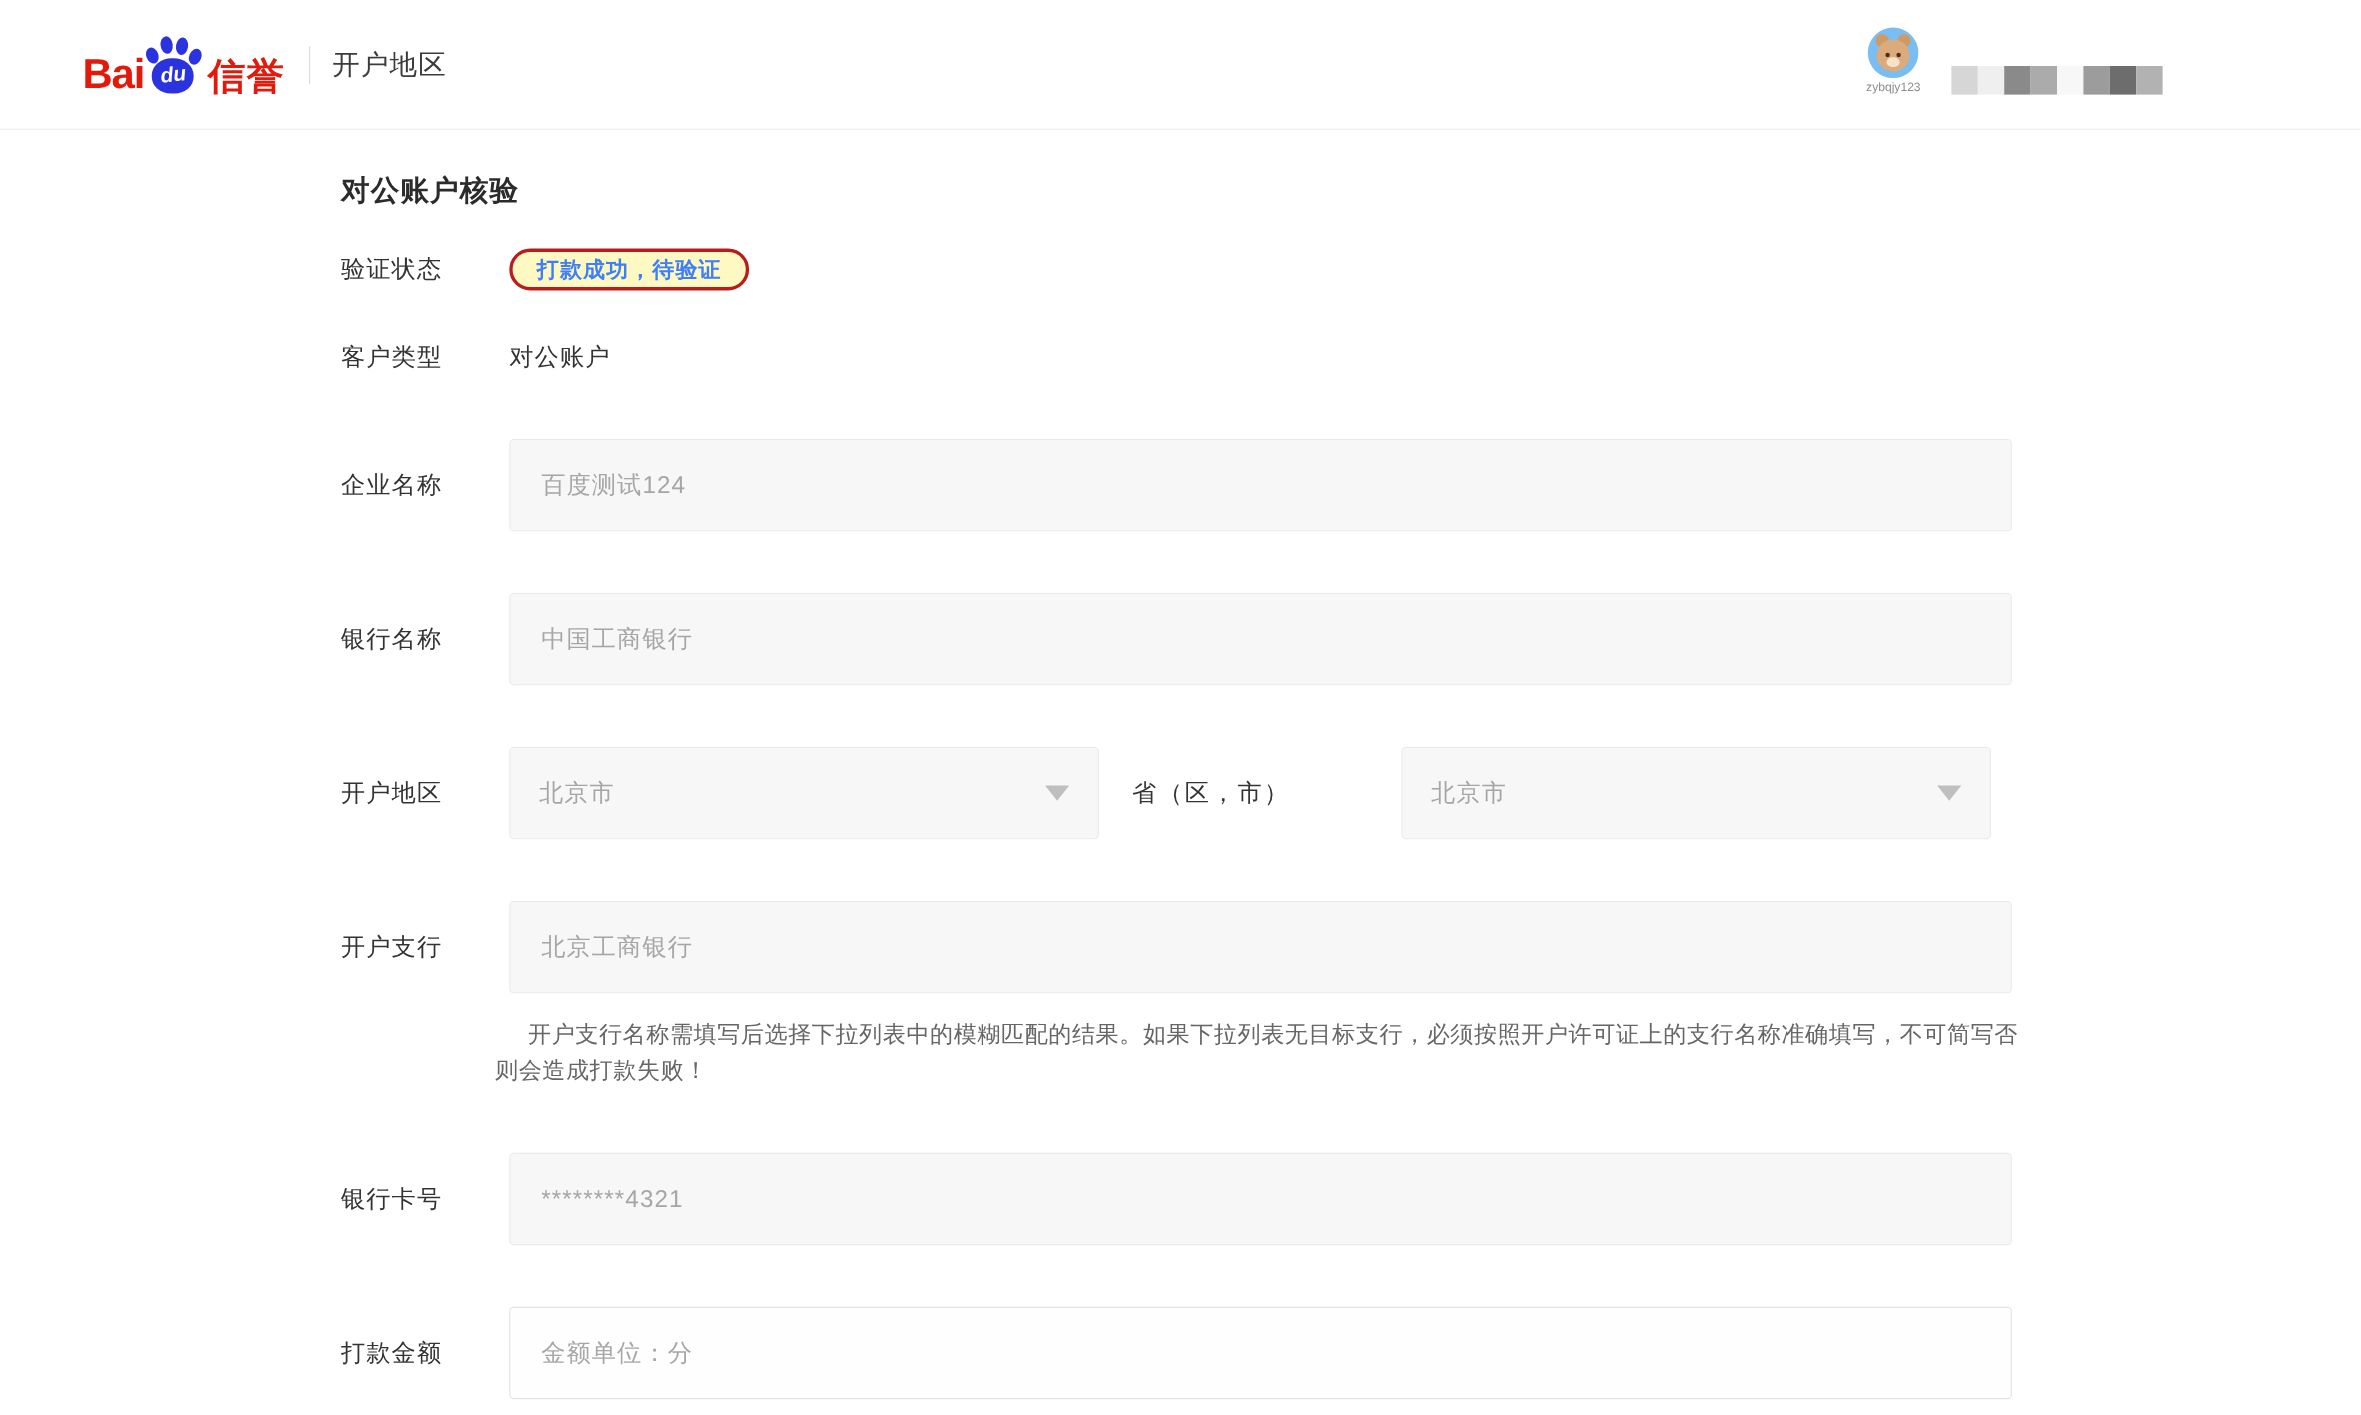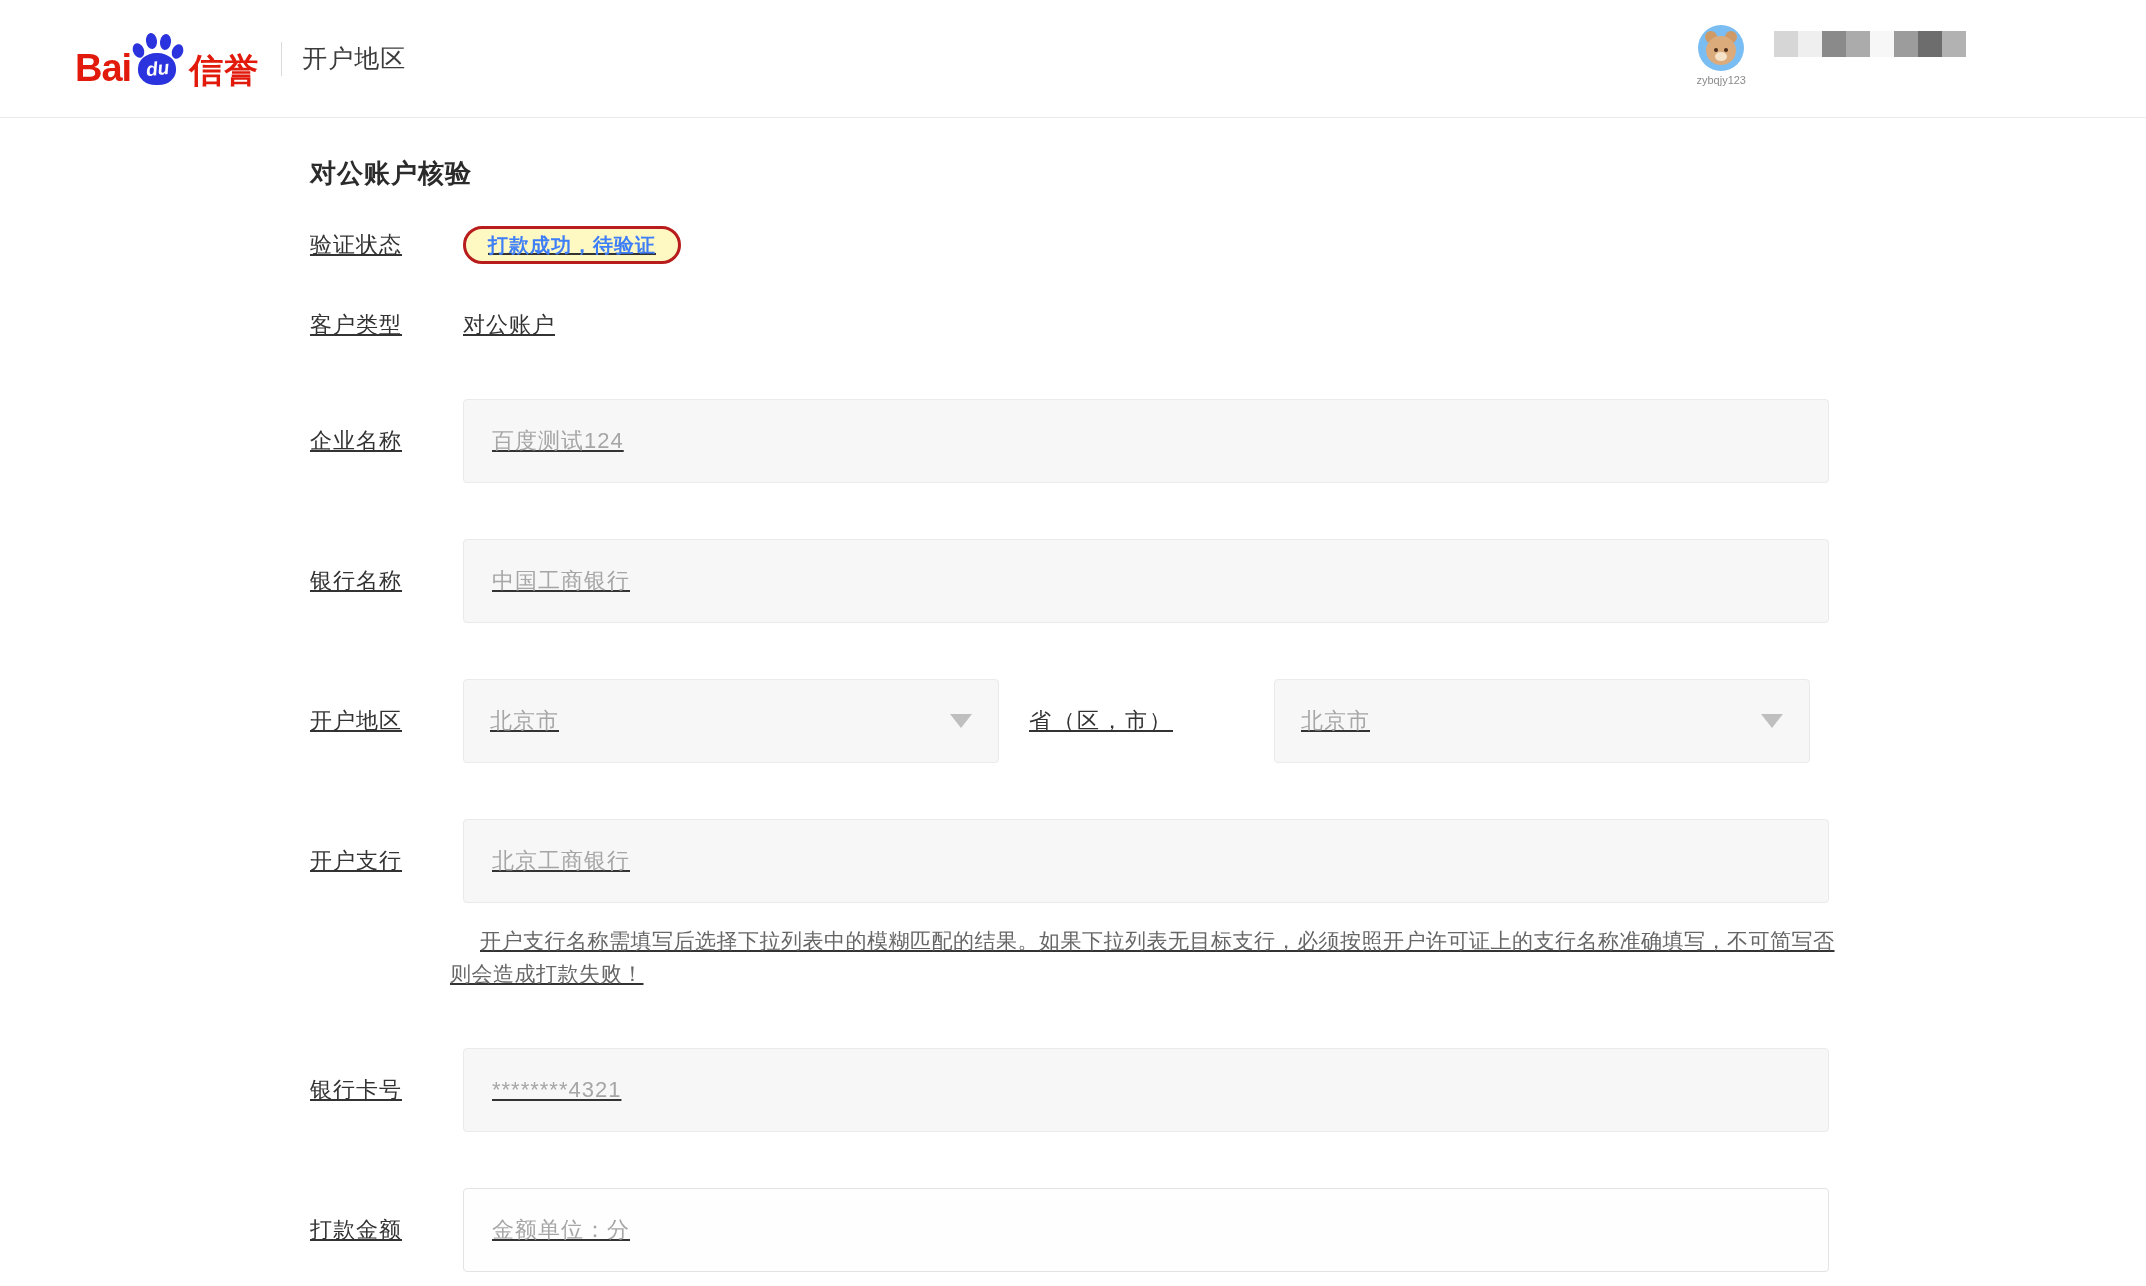--- a/index.html
+++ b/index.html
@@ -45,21 +45,21 @@
   .logo-xinyu {
     color: #e11a0c; font-size: 34px; font-weight: 800;
     line-height: 1; margin-left: 4px; letter-spacing: 1px;
   }
   .header-divider {
     width: 1px; height: 34px; background: #d9d9d9;
     margin: 0 20px 0 22px; align-self: center;
   }
   .header-title { font-size: 25px; color: #3c3c3c; letter-spacing: 1px; }
 
-  .header-right { margin-left: auto; display: flex; align-items: flex-start; gap: 28px; }
+  .header-right { margin-left: auto; display: flex; align-items: flex-end; gap: 28px; }
   .user-block { display: flex; flex-direction: column; align-items: center; margin-top: -6px; cursor: pointer; }
   .avatar {
     position: relative; width: 46px; height: 46px; border-radius: 50%;
     background: #79bdf2; overflow: hidden;
   }
   .avatar .ear { position: absolute; width: 12px; height: 12px; border-radius: 50%; background: #cf9a66; top: 6px; }
   .avatar .ear.l { left: 7px; } .avatar .ear.r { right: 7px; }
   .avatar .face {
     position: absolute; left: 8px; top: 11px; width: 30px; height: 29px;
     border-radius: 50%; background: #dcab7c;
@@ -80,21 +80,21 @@
   .redacted .g4 { background: #ababab; }
   .redacted .g5 { background: #f7f7f7; }
   .redacted .g6 { background: #9c9c9c; }
   .redacted .g7 { background: #6d6d6d; }
   .redacted .g8 { background: #b2b2b2; }
 
   
   .content { padding: 38px 0 0 310px; }
   .page-title { font-size: 26px; font-weight: 700; color: #2b2b2b; letter-spacing: 1px; }
 
-  .form { margin-top: 28px; text-decoration: underline; }
+  .form { margin-top: 28px; }
   .row { display: flex; align-items: center; }
   .row .label {
     width: 153px; flex: none;
     font-size: 22px; color: #333; letter-spacing: 1px;
   }
   .row-status { margin-top: 34px; height: 40px; }
   .row-type { margin-top: 42px; height: 36px; }
   .type-value { font-size: 22px; color: #333; letter-spacing: 1px; }
 
   .badge {

